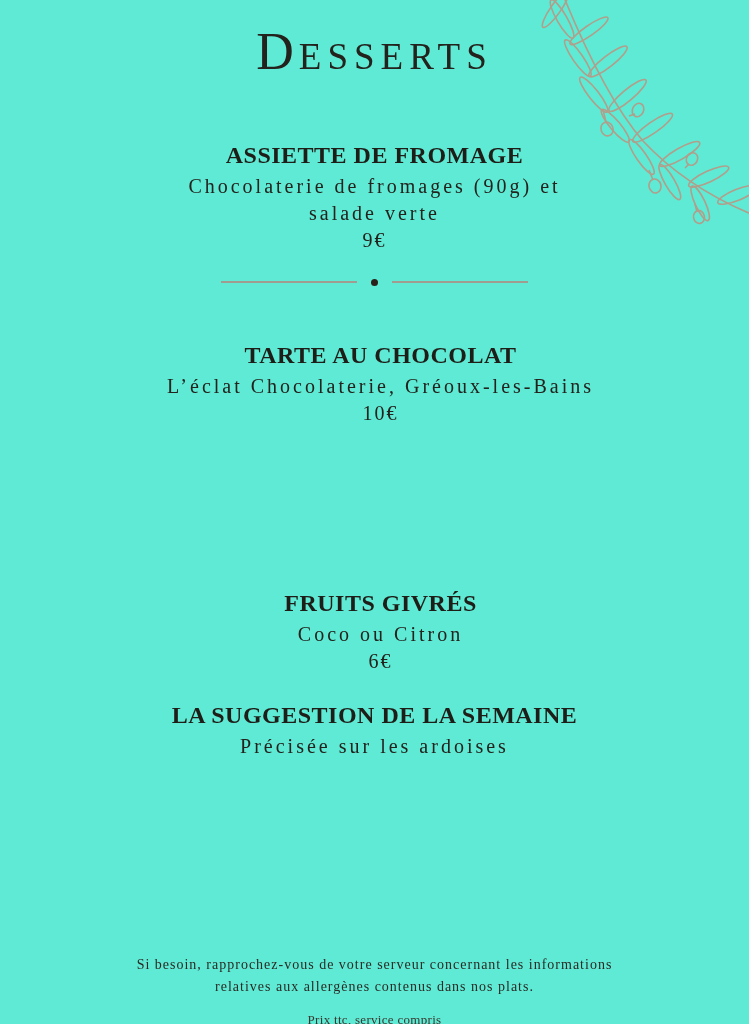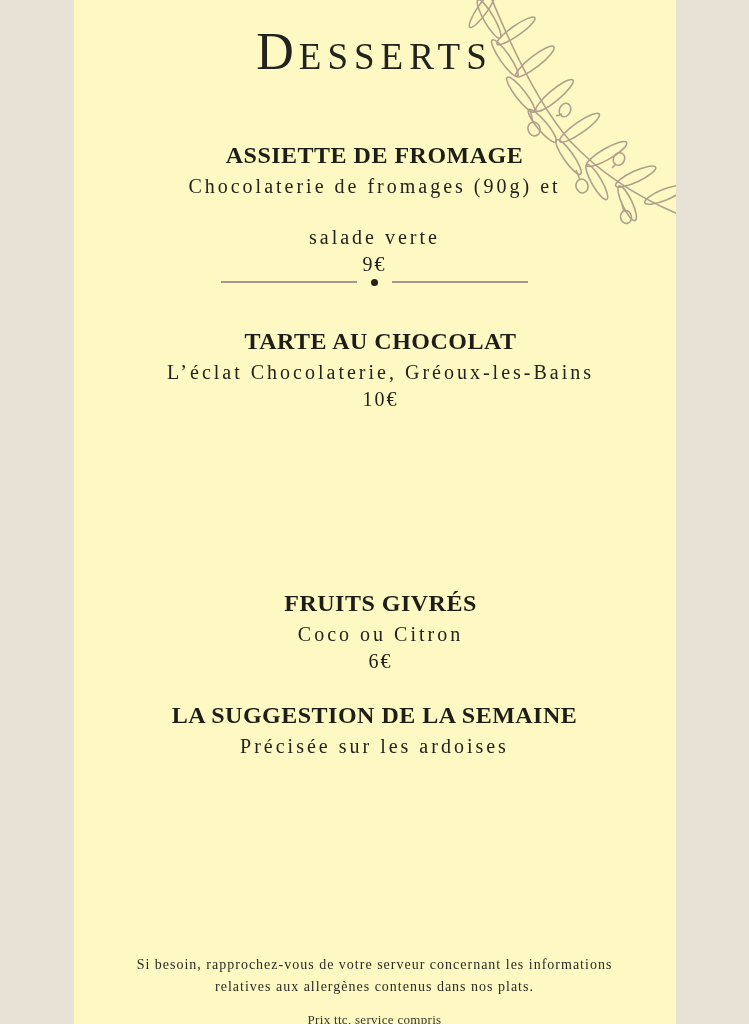--- a/index.html
+++ b/index.html
@@ -1,54 +1,53 @@
 <!DOCTYPE html>
 <html lang="fr"><head>
 <meta charset="utf-8">
 <style>
   * { margin: 0; padding: 0; box-sizing: border-box; }
   html, body { background: #e8e2d6; }
   .page {
     position: relative;
-    width: 602px;
+    width: 749px;
     height: 1024px;
     margin: 0 auto;
-    background: #fef9c3;
+    background: #5eead4;
     overflow: hidden;
     font-family: "Liberation Serif", "DejaVu Serif", serif;
     color: #23221d;
   }
   .abs { position: absolute; left: 0; right: 0; text-align: center; }
 
   
   .title { top: 24px; font-weight: 400; line-height: 56px; white-space: nowrap; }
   .t-init { font-size: 52px; letter-spacing: 5px; }
   .t-rest { font-size: 37px; letter-spacing: 6px; }
 
   
   .item { }
   .it0 { top: 140px; }
-  .it1 { top: 326px; padding-left: 12px; }
+  .it1 { top: 340px; padding-left: 12px; }
   .it2 { top: 448px; }
   .it3 { top: 588px; margin-left: 12px; }
   .it4 { top: 700px; text-align: center; }
   .name {
     font-size: 24px;
     font-weight: 700;
     letter-spacing: 0.5px;
     line-height: 30px;
     color: #1e1d18;
     font-family: Liberation Serif, serif;
   }
   .desc {
     font-size: 20px;
     font-weight: 400;
     letter-spacing: 3px;
     line-height: 27px;
-    margin-top: 24px;
   }
   .desc:first-of-type { margin-top: 3px; }
   .price {
     font-size: 20px;
     letter-spacing: 2px;
     line-height: 27px;
   }
 
   
   .divider {

